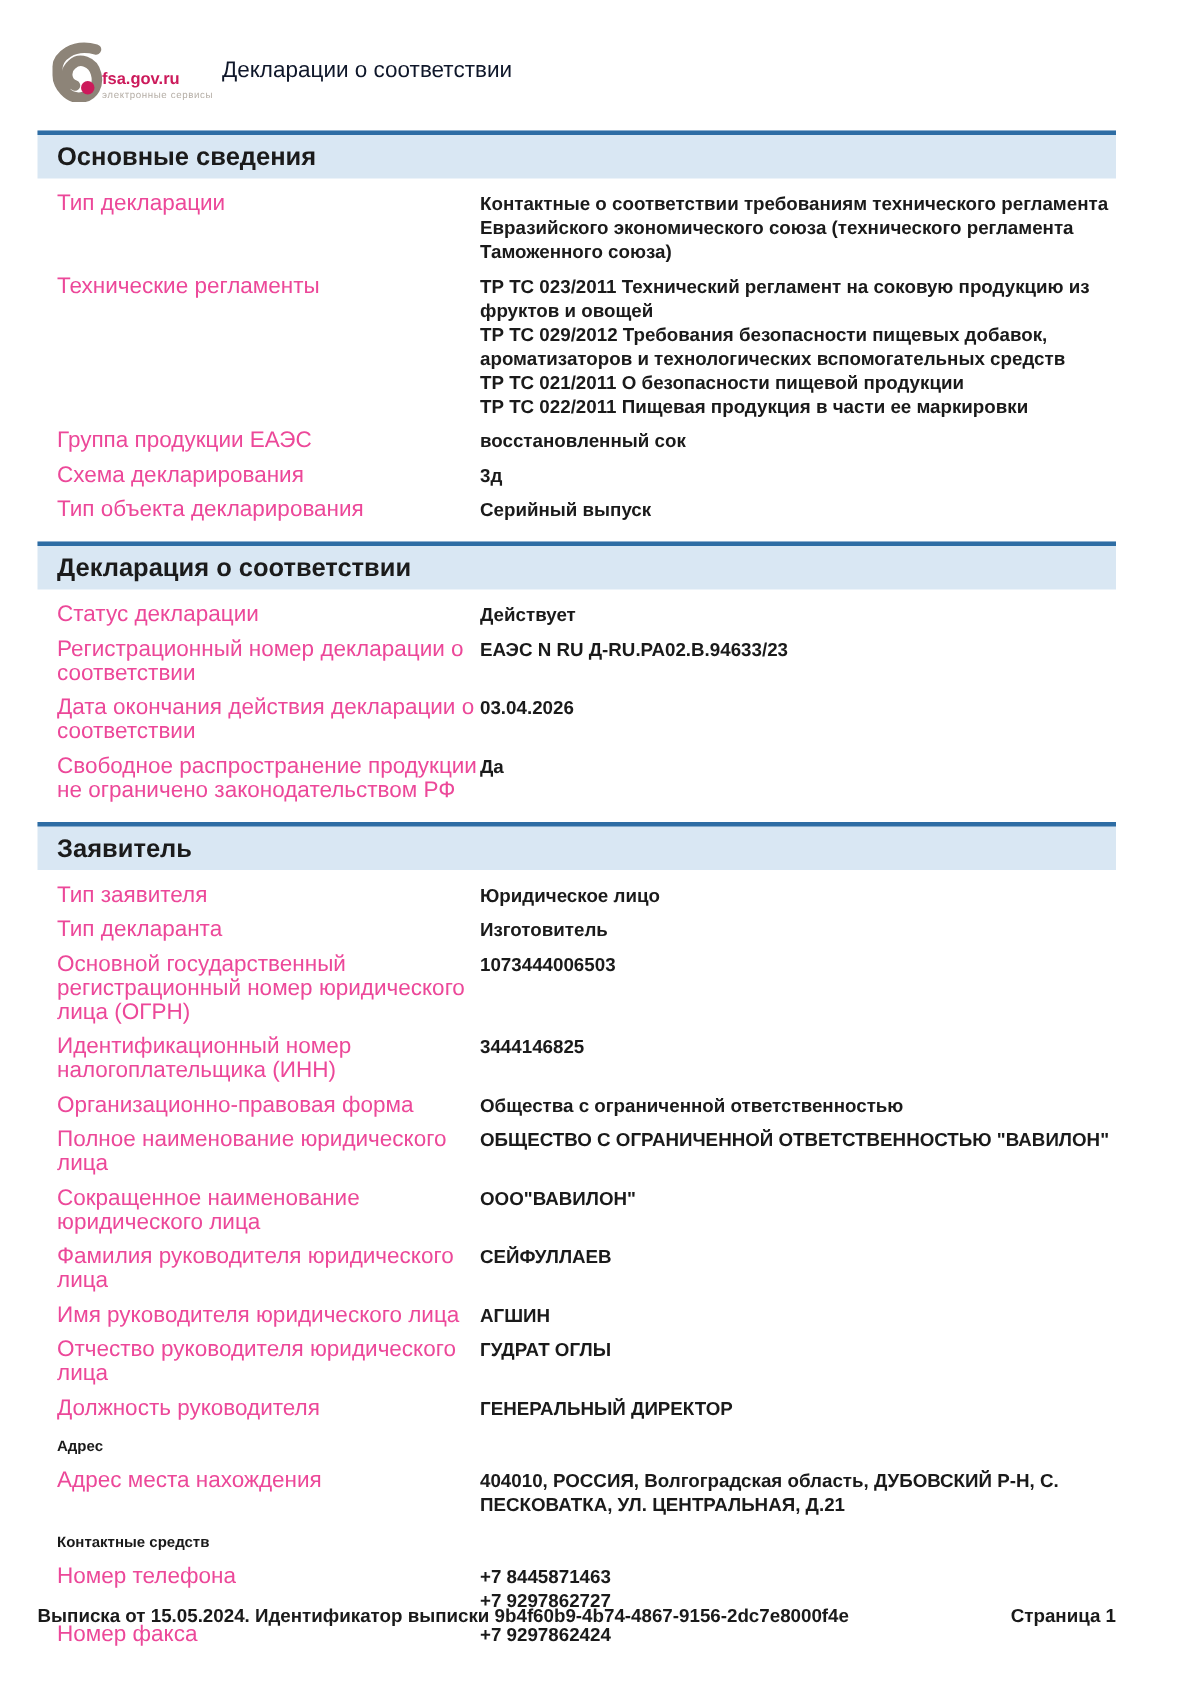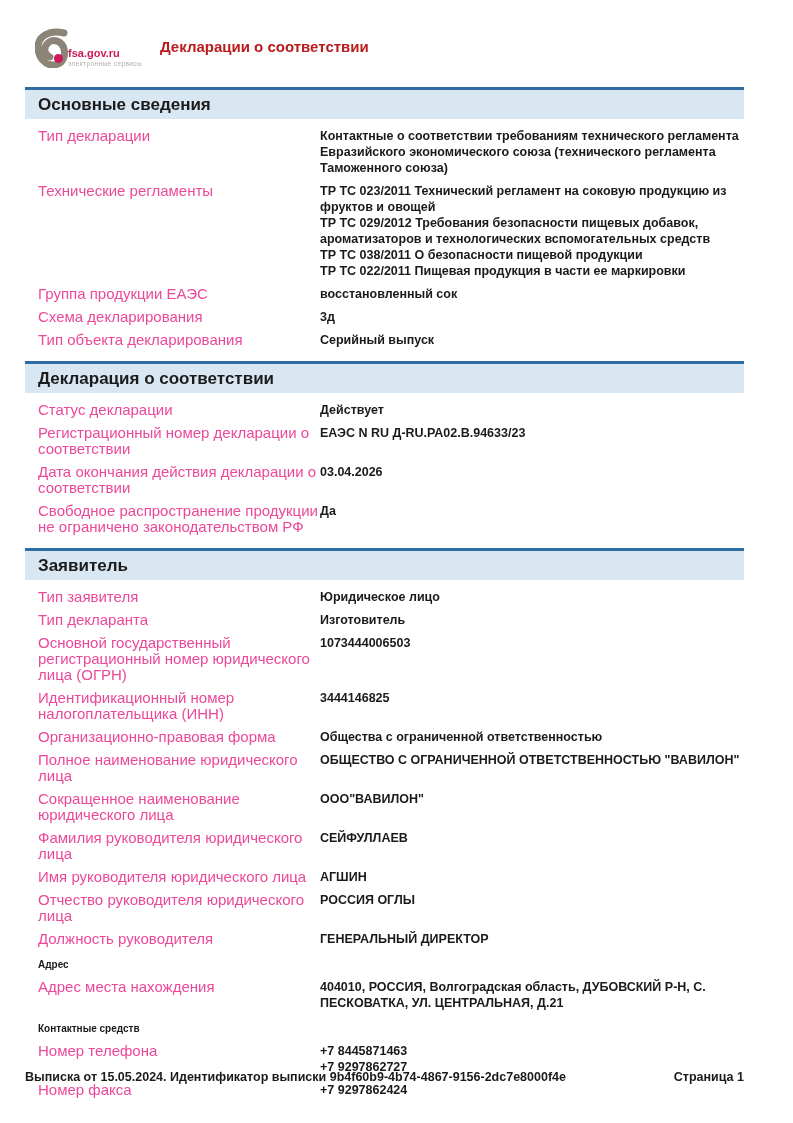--- a/index.html
+++ b/index.html
@@ -25,22 +25,22 @@
   }
   .logo-brand {
     position: absolute; left: 33px; top: 19px;
     font-size: 11px; font-weight: 700; color: #cc1a5b;
   }
   .logo-tagline {
     position: absolute; left: 33px; top: 32px;
     font-size: 6.5px; color: #b5aea6; letter-spacing: 0.4px;
   }
   .page-title {
-    position: absolute; left: 160px; top: 38px;
-    font-size: 15px; font-weight: 700; color: #b91c1c;
+    position: absolute; left: 148px; top: 38px;
+    font-size: 15px; font-weight: 400; color: #0f172a;
   }
 
   
   .section { margin: 0 25px; }
   .section + .section { margin-top: 10px; }
   .section-header {
     border-top: 3px solid #2e6da4;
     background: #d9e7f3;
     padding: 5px 10px 5px 13px;
     font-size: 17px; font-weight: 700; color: #1b1b1b;
@@ -98,21 +98,21 @@
     <div class="row">
       <div class="row-label">Тип декларации</div>
       <div class="row-value">Контактные о соответствии требованиям технического регламента Евразийского экономического союза (технического регламента Таможенного союза)</div>
     </div>
 
     <div class="row">
       <div class="row-label">Технические регламенты</div>
       <div class="row-value">
         <div>ТР ТС 023/2011 Технический регламент на соковую продукцию из фруктов и овощей</div>
         <div>ТР ТС 029/2012 Требования безопасности пищевых добавок, ароматизаторов и технологических вспомогательных средств</div>
-        <div>ТР ТС 038/2011 О безопасности пищевой продукции</div>
+        <div>ТР ТС 021/2011 О безопасности пищевой продукции</div>
         <div>ТР ТС 022/2011 Пищевая продукция в части ее маркировки</div>
       </div>
     </div>
 
     <div class="row">
       <div class="row-label">Группа продукции ЕАЭС</div>
       <div class="row-value">восстановленный сок</div>
     </div>
 
     <div class="row">
@@ -194,21 +194,21 @@
       <div class="row-value">СЕЙФУЛЛАЕВ</div>
     </div>
 
     <div class="row">
       <div class="row-label">Имя руководителя юридического лица</div>
       <div class="row-value">АГШИН</div>
     </div>
 
     <div class="row">
       <div class="row-label">Отчество руководителя юридического лица</div>
-      <div class="row-value">РОССИЯ ОГЛЫ</div>
+      <div class="row-value">ГУДРАТ ОГЛЫ</div>
     </div>
 
     <div class="row">
       <div class="row-label">Должность руководителя</div>
       <div class="row-value">ГЕНЕРАЛЬНЫЙ ДИРЕКТОР</div>
     </div>
 
     <div class="subheading">Адрес</div>
 
     <div class="row">

